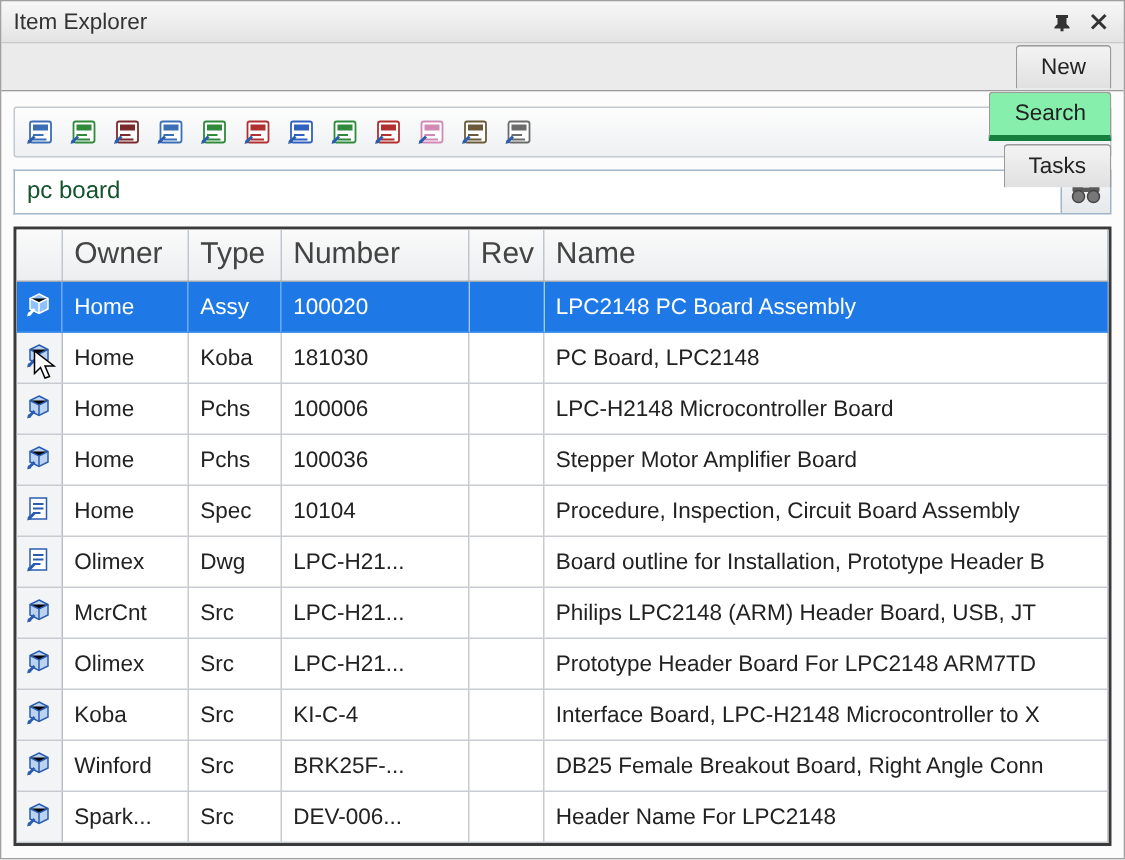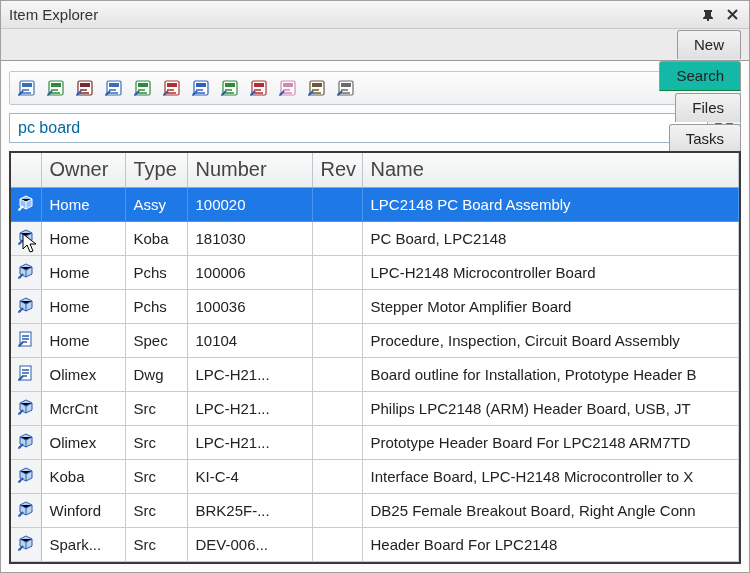--- a/index.html
+++ b/index.html
@@ -51,22 +51,22 @@
     border: 1px solid #9a9a9a;
     border-bottom: none;
     background: linear-gradient(#f3f3f3, #e0e0e0);
     border-radius: 3px 3px 0 0;
     font-size: 15px;
     color: #222;
     position: relative;
     top: 1px;
   }
   .tab.active {
-    background: #14b8a6;
-    border-bottom: 1px solid #15803d;
+    background: #86efac;
+    border-bottom: 4px solid #15803d;
     z-index: 2;
   }
   
   .content {
     flex: 1;
     background: #fcfcfc;
     padding: 10px 8px 8px 8px;
     display: flex; flex-direction: column;
     gap: 8px;
     overflow: hidden;
@@ -92,21 +92,21 @@
     display: flex; align-items: stretch;
     height: 30px;
   }
   .searchbox {
     flex: 1;
     border: 1px solid #9fb6c9;
     border-right: none;
     padding: 3px 8px;
     font-size: 16px;
     background: #fff;
-    color: #0369a1;
+    color: #14532d;
   }
   .searchbtn {
     width: 34px;
     border: 1px solid #9fb6c9;
     background: linear-gradient(#f6f7f8,#e6e9ec);
     display: flex; align-items: center; justify-content: center;
   }
   
   .gridwrap {
     border: 2px solid #3a3a3a;
@@ -182,21 +182,20 @@
     <span class="winbtn">
       <svg width="11" height="11" viewBox="0 0 11 11">
         <path d="M1 1l9 9M10 1l-9 9" stroke="#333" stroke-width="2"></path>
       </svg>
     </span>
   </div>
 
   <div class="tabstrip">
     <div class="tab"><span>New</span></div>
     <div class="tab active"><span>Search</span></div>
-    <div class="tab"><span>Files</span></div>
     <div class="tab"><span>Tasks</span></div>
   </div>
 
   <div class="content">
 
     <div class="toolbar" id="toolbar">
         <div class="tbtn">
           <svg width="20" height="20" viewBox="0 0 20 20">
             <rect x="3" y="3" width="14" height="14" rx="1.5" fill="#fff" stroke="#3b6fb5" stroke-width="1.2"></rect>
             <rect x="5" y="5" width="10" height="4" fill="#3b6fb5"></rect>
@@ -474,21 +473,21 @@
               <td class="iconcell"><svg width="18" height="18" viewBox="0 0 18 18">
                   <path d="M9 2l6 3v7l-6 3-6-3V5z" fill="#bcd3ef" stroke="#2a5db0"></path>
                   <path d="M3 5l6 3 6-3M9 8v7" stroke="#2a5db0" stroke-width="1"></path>
                   <path d="M2 16l4-4" stroke="#2a5db0" stroke-width="2"></path>
                   <polygon points="1,17 4,16 2,14" fill="#2a5db0"></polygon>
                 </svg></td>
               <td>Spark...</td>
               <td>Src</td>
               <td>DEV-006...</td>
               <td></td>
-              <td>Header Board For LPC2148</td>
+              <td>Header Name For LPC2148</td>
             </tr>
           </tbody>
       </table>
       <svg class="cursor" width="16" height="20" viewBox="0 0 16 20">
         <path d="M1 1l0 15 4-4 3 7 3-1-3-7 6 0z" fill="#fff" stroke="#000" stroke-width="1"></path>
       </svg>
     </div>
 
   </div>
 </div>

